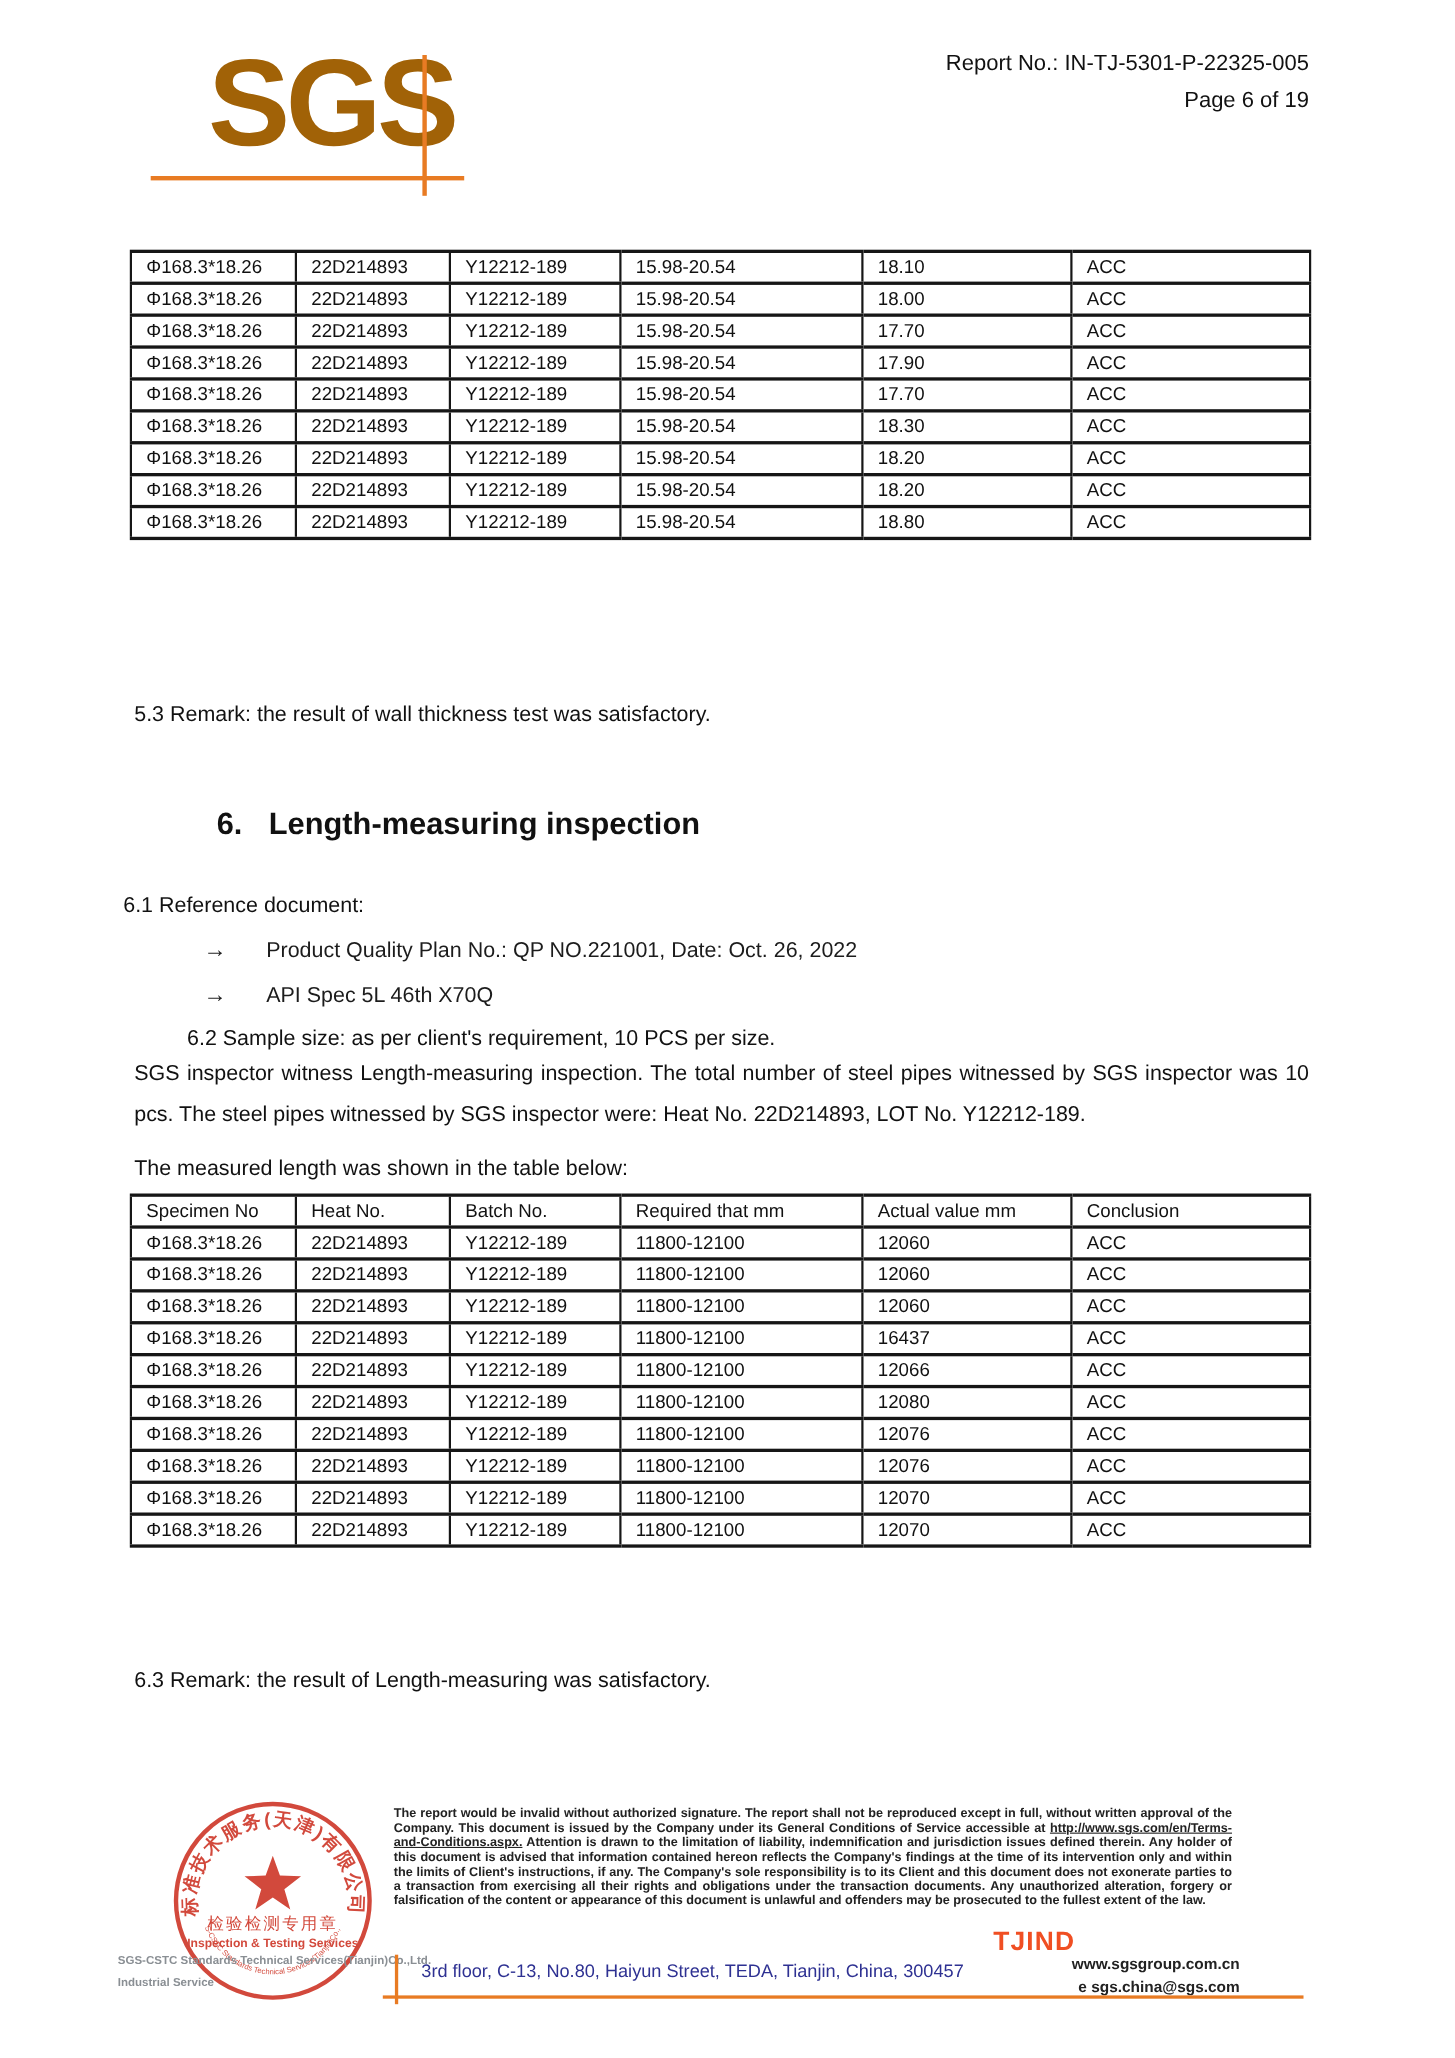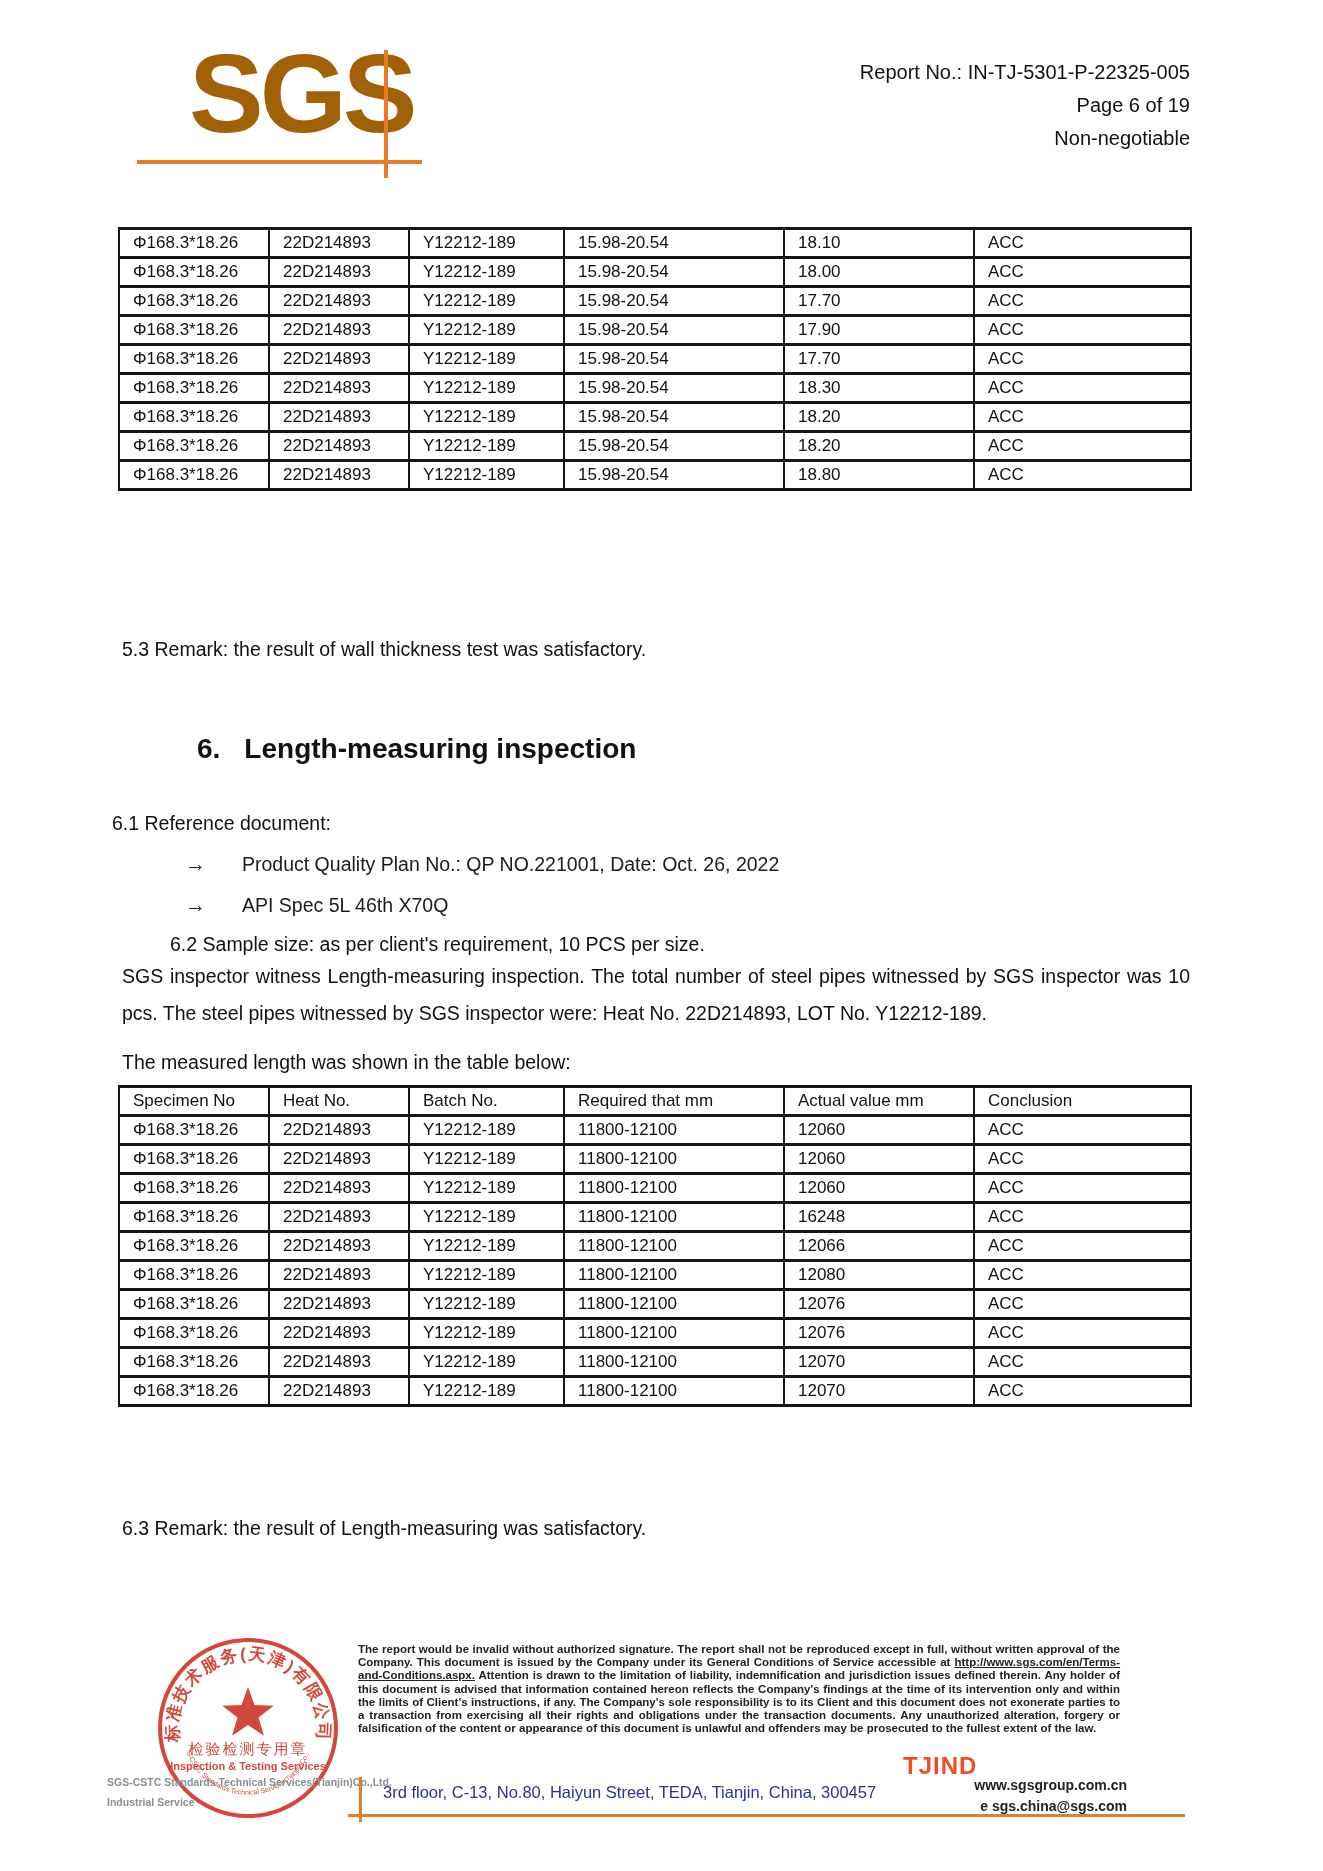--- a/index.html
+++ b/index.html
@@ -12,21 +12,21 @@
   
   .logo-wrap { position:absolute; left:137px; top:36px; width:290px; height:150px; }
   .logo-text {
     position:absolute; left:52px; top:2px;
     font-size:112px; font-weight:bold; letter-spacing:-4px; color:#a16207; line-height:1;
   }
   .logo-hline { position:absolute; left:0px; top:124px; width:285px; height:4px; background:#e87b23; }
   .logo-vline { position:absolute; left:247px; top:14px; width:4px; height:128px; background:#e87b23; }
 
   .header-right {
-    position:absolute; right:133px; top:56px; text-align:right;
+    position:absolute; right:133px; top:42px; text-align:right;
     font-size:20px; line-height:33px; color:#111;
   }
 
   
   table.rpt {
     position:absolute; left:118px; border-collapse:collapse; table-layout:fixed;
     width:1072px; font-size:17px; color:#111;
   }
   table.rpt, table.rpt th, table.rpt td { border:2px solid #161616; }
   table.rpt th, table.rpt td {
@@ -88,21 +88,20 @@
     <div class="logo-hline"></div>
     <div class="logo-vline"></div>
   </div>
 
   <div class="header-right">
     <div>
       <span>Report No.:</span>
       <span>IN-TJ-5301-P-22325-005</span>
     </div>
     <div>Page 6 of 19</div>
-    <div>Non-negotiable</div>
   </div>
 
   <table class="rpt" id="wall-table">
     <colgroup>
       <col style="width:150px">
         <col style="width:140px">
         <col style="width:155px">
       <col style="width:220px">
         <col style="width:190px">
         <col style="width:217px">
@@ -243,21 +242,21 @@
           <td>Y12212-189</td>
           <td>11800-12100</td>
           <td>12060</td>
           <td>ACC</td>
         </tr>
         <tr>
           <td>Φ168.3*18.26</td>
           <td>22D214893</td>
           <td>Y12212-189</td>
           <td>11800-12100</td>
-          <td>16248</td>
+          <td>16437</td>
           <td>ACC</td>
         </tr>
         <tr>
           <td>Φ168.3*18.26</td>
           <td>22D214893</td>
           <td>Y12212-189</td>
           <td>11800-12100</td>
           <td>12066</td>
           <td>ACC</td>
         </tr>

